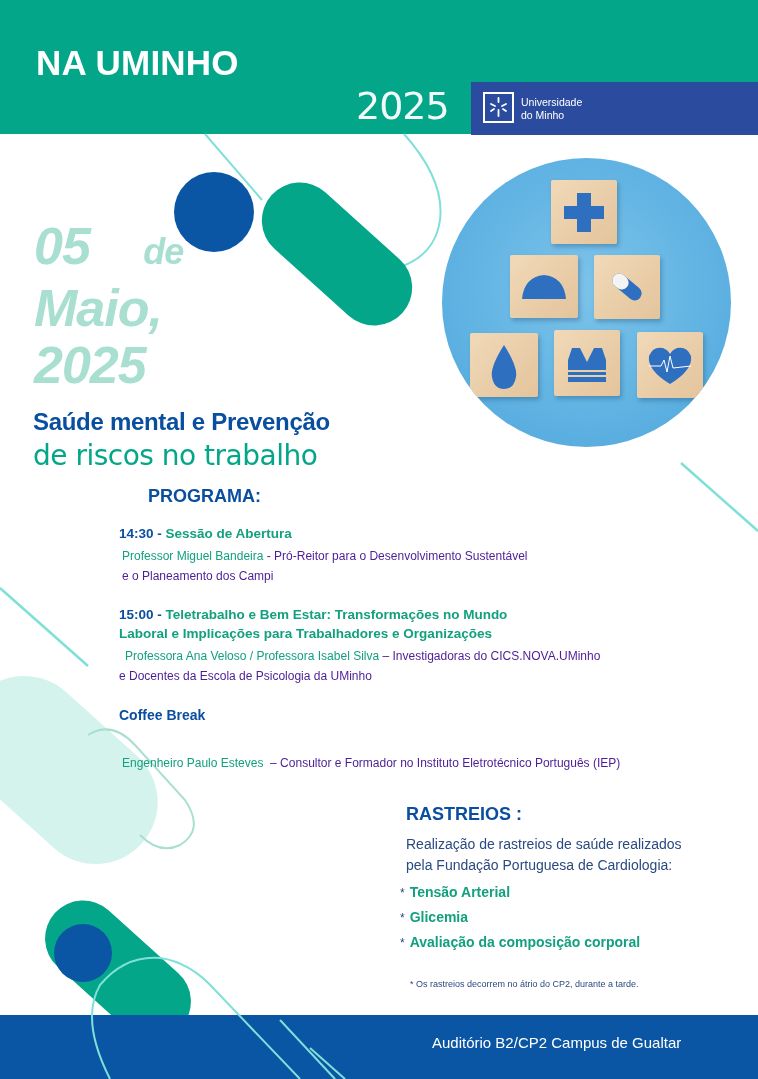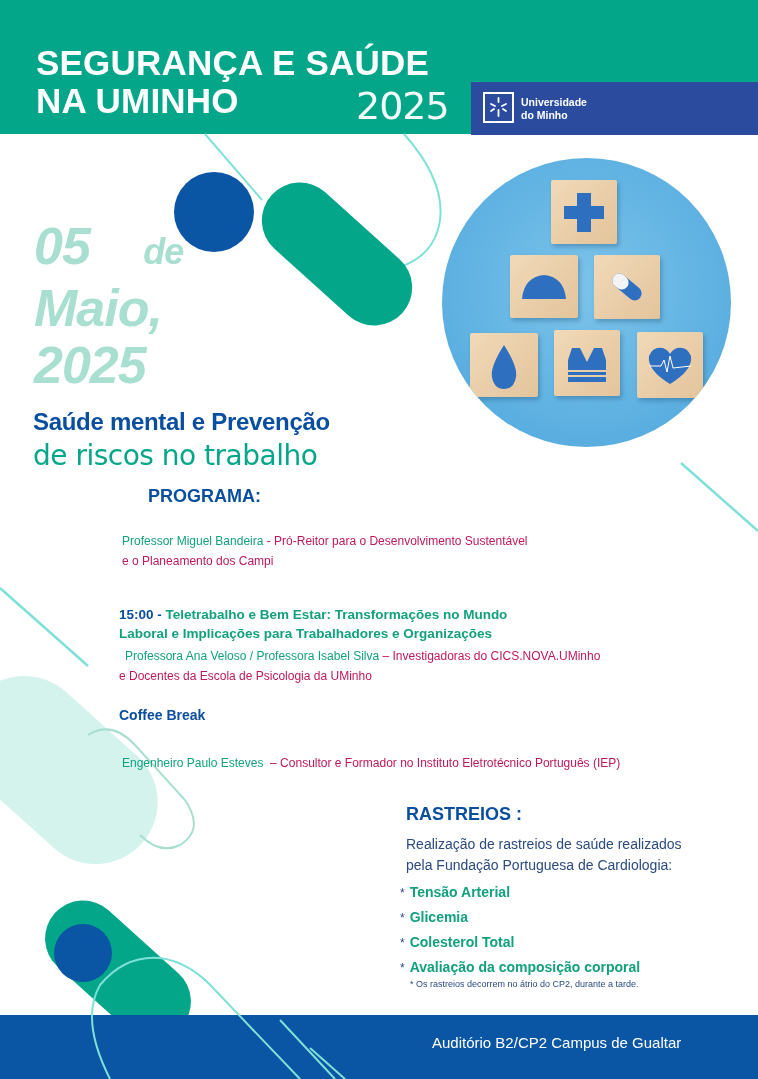--- a/index.html
+++ b/index.html
@@ -4,55 +4,54 @@
 <style>
   html,body{margin:0;padding:0;}
   body{width:758px;height:1079px;position:relative;overflow:hidden;background:#ffffff;font-family:"Liberation Sans",sans-serif;}
   .abs{position:absolute;}
   
   .header{left:0;top:0;width:758px;height:134px;background:#04a68a;}
   .title{left:36px;top:44px;color:#fff;font-weight:bold;font-size:35px;line-height:38px;letter-spacing:0.2px;font-family:"Liberation Sans",sans-serif;}
   .title-year{left:356px;top:84px;color:#fff;font-size:38px;font-weight:normal;font-family:"DejaVu Sans",sans-serif;letter-spacing:-1px;opacity:0.95;}
   .logo-box{left:471px;top:82px;width:287px;height:53px;background:#2b4c9e;}
   .logo-mark{left:483px;top:92px;width:31px;height:31px;border:2px solid #fff;box-sizing:border-box;}
-  .logo-text{left:521px;top:96px;color:#fff;font-weight:bold;font-size:10.5px;line-height:13px;}
+  .logo-text{left:521px;top:96px;color:#fff;font-weight:normal;font-size:10.5px;line-height:13px;}
   
   svg.deco{position:absolute;left:0;top:0;}
   
   .date{left:34px;top:218px;color:#a8dfd0;font-weight:bold;font-style:italic;font-size:52px;line-height:57px;letter-spacing:-1px;}
   .date .small{font-size:36px;margin-left:40px;}
   .subject1{left:33px;top:406px;color:#0a4ea0;font-weight:bold;font-size:24px;line-height:32px;letter-spacing:-0.3px;}
   .subject2{left:33px;top:440px;color:#04a68a;font-size:28px;line-height:32px;font-family:"DejaVu Sans",sans-serif;font-weight:normal;letter-spacing:-0.5px;}
   
   .photo{left:442px;top:158px;width:289px;height:289px;border-radius:50%;background:radial-gradient(circle at 50% 45%,#7cc3ea 0%,#5fb2e2 60%,#4fa6da 100%);overflow:hidden;}
   .cube{position:absolute;background:linear-gradient(135deg,#f1d9b8,#e3c49c);border-radius:2px;box-shadow:2px 3px 4px rgba(0,40,80,0.25);}
   
   .prog-title{left:120px;top:486px;color:#0a4ea0;font-weight:bold;font-size:18px;margin-left:28px;}
   .ev{font-size:13.5px;font-weight:bold;}
   .time{color:#0a4ea0;}
   .evt{color:#12a07f;}
   .speaker{font-size:12px;color:#12a07f;}
-  .desc{font-size:12px;color:#be185d;}
+  .desc{font-size:12px;color:#4c1d95;}
   .coffee{left:119px;top:707px;color:#0a4ea0;font-weight:bold;font-size:14px;}
   
   .ras-title{left:406px;top:804px;color:#0a4ea0;font-weight:bold;font-size:18px;}
   .ras-intro{left:406px;top:834px;color:#2a4a80;font-size:14px;line-height:21px;}
   .ras-item{color:#12a07f;font-weight:bold;font-size:14px;}
   .ras-item .star{color:#2a4a80;font-weight:normal;font-size:12px;margin-right:5px;}
   .ras-note{left:410px;top:979px;color:#2a4a80;font-size:9px;}
   
   .footer{left:0;top:1015px;width:758px;height:64px;background:#0a56a4;}
   .footer-text{left:432px;top:1034px;color:#fff;font-size:15px;}
 </style>
 </head>
 <body>
 
 <div class="abs header"></div>
 <div class="abs title">
-  <div>SEGURANÇA E SAÚDE</div>
   <div>NA UMINHO</div>
 </div>
 <div class="abs title-year">2025</div>
 <div class="abs logo-box"></div>
 <div class="abs logo-mark">
   <svg width="27" height="27" viewBox="0 0 27 27">
     <g stroke="#fff" stroke-width="1.8" stroke-linecap="round">
       <line x1="13.5" y1="4" x2="13.5" y2="8"></line>
       <line x1="13.5" y1="16" x2="13.5" y2="22"></line>
       <line x1="6" y1="10" x2="10" y2="12"></line>
@@ -145,20 +144,21 @@
     <svg width="66" height="66">
         <path d="M33 52 Q10 38 12 24 Q16 14 26 16 Q31 18 33 22 Q35 18 40 16 Q50 14 54 24 Q56 38 33 52Z" fill="#2f6fc0"></path>
         <path d="M12 34 L24 34 L27 28 L30 40 L33 24 L36 36 L54 34" stroke="#fff" stroke-width="1" fill="none"></path>
       </svg>
   </div>
 </div>
 
 <div class="abs prog-title">PROGRAMA:</div>
 
 <div class="abs" style="left:119px;top:526px;">
+  <div class="ev"><span class="time">14:30 -</span> <span class="evt">Sessão de Abertura</span></div>
   <div style="margin-top:5px;margin-left:3px;"><span class="speaker">Professor Miguel Bandeira</span><span class="desc"> - Pró-Reitor para o Desenvolvimento Sustentável</span></div>
   <div class="desc" style="margin-top:5px;margin-left:3px;">e o Planeamento dos Campi</div>
 </div>
 
 <div class="abs" style="left:119px;top:607px;">
   <div class="ev"><span class="time">15:00 -</span> <span class="evt">Teletrabalho e Bem Estar: Transformações no Mundo</span></div>
   <div class="ev evt" style="margin-top:4px;">Laboral e Implicações para Trabalhadores e Organizações</div>
   <div style="margin-top:5px;margin-left:6px;"><span class="speaker">Professora Ana Veloso / Professora Isabel Silva</span><span class="desc"> – Investigadoras do CICS.NOVA.UMinho</span></div>
   <div class="desc" style="margin-top:5px;">e Docentes da Escola de Psicologia da UMinho</div>
 </div>
@@ -170,16 +170,15 @@
 </div>
 
 <div class="abs ras-title">RASTREIOS :</div>
 <div class="abs ras-intro">
   <div>Realização de rastreios de saúde realizados</div>
   <div>pela Fundação Portuguesa de Cardiologia:</div>
 </div>
 <div class="abs" style="left:400px;top:880px;line-height:24px;">
   <div class="ras-item"><span class="star">*</span><span>Tensão Arterial</span></div>
   <div class="ras-item"><span class="star">*</span><span>Glicemia</span></div>
-  <div class="ras-item"><span class="star">*</span><span>Colesterol Total</span></div>
   <div class="ras-item"><span class="star">*</span><span>Avaliação da composição corporal</span></div>
 </div>
 <div class="abs ras-note">* Os rastreios decorrem no átrio do CP2, durante a tarde.</div>
 
 </body></html>

